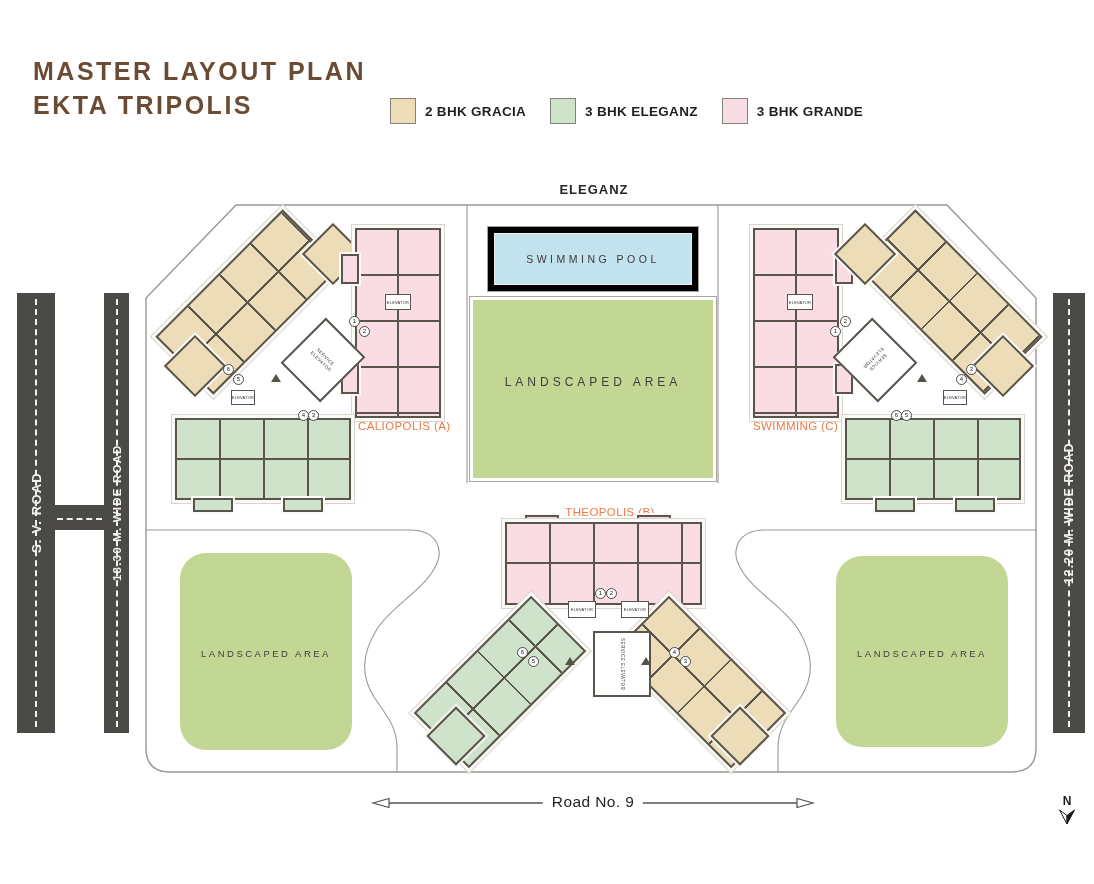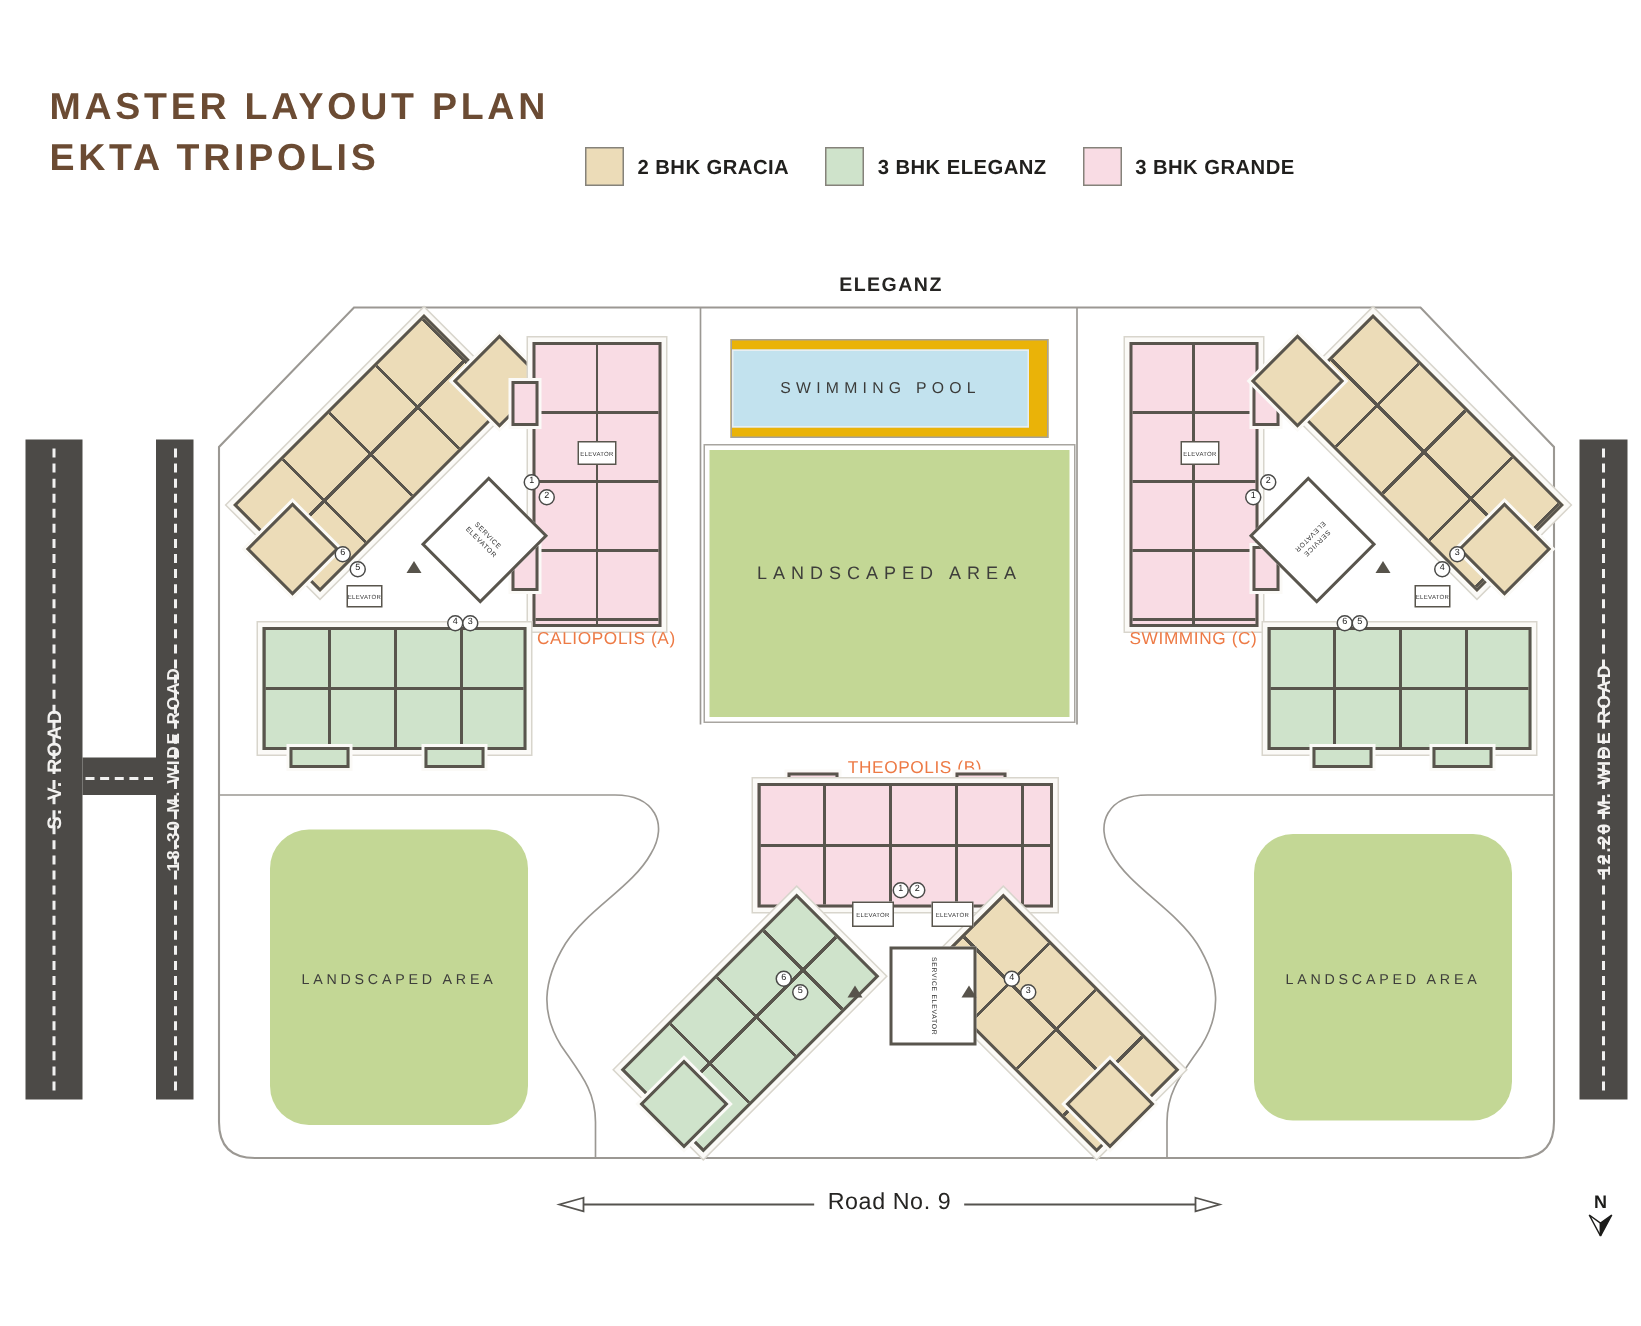--- a/index.html
+++ b/index.html
@@ -21,22 +21,22 @@
   .entrance{position:absolute;left:519px;top:182px;width:150px;text-align:center;
         font-size:13px;font-weight:700;letter-spacing:1px;color:#262523;}
   
   .vroad{position:absolute;top:293px;height:440px;background:var(--road);}
   .vroad .dash{position:absolute;left:50%;top:6px;bottom:6px;width:0;border-left:2px dashed rgba(255,255,255,.92);transform:translateX(-1px);}
   .vroad .vtext{position:absolute;left:0;right:0;top:0;bottom:0;display:flex;align-items:center;justify-content:center;
         writing-mode:vertical-rl;transform:rotate(180deg);color:#f3f2f0;font-weight:700;letter-spacing:1.2px;white-space:nowrap;}
   .connector{position:absolute;left:55px;top:505px;width:49px;height:25px;background:var(--road);}
   .connector .dash{position:absolute;top:50%;left:2px;right:2px;height:0;border-top:2px dashed rgba(255,255,255,.92);}
   
-  .pool-enclosure{position:absolute;left:487px;top:226px;width:212px;height:66px;background:#eab308;
-        border:1px solid #a5a29c;box-sizing:border-box;display:flex;align-items:center;}
+  .pool-enclosure{position:absolute;left:487px;top:226px;width:212px;height:66px;background:#000000;
+        border:1px solid #a5a29c;box-sizing:border-box;display:flex;align-items:center;justify-content:center;}
   .pool{width:198px;height:52px;background:var(--pool);border:1px solid #e8eef1;box-sizing:border-box;
         display:flex;align-items:center;justify-content:center;font-size:10.5px;letter-spacing:3.5px;color:#3b3b39;}
   .land-center{position:absolute;left:469px;top:296px;width:248px;height:186px;background:#fff;
         border:1px solid #a8a5a0;box-sizing:border-box;padding:3px;}
   .land-center .green{width:100%;height:100%;background:var(--landscape);position:relative;}
   .land-text{position:absolute;left:0;right:0;text-align:center;color:#3e3e3b;letter-spacing:4px;font-size:12px;}
   .land-round{position:absolute;background:var(--landscape);border-radius:26px;}
   .land-round .land-text{font-size:9.5px;letter-spacing:2.5px;}
   
   .cluster{position:absolute;}

